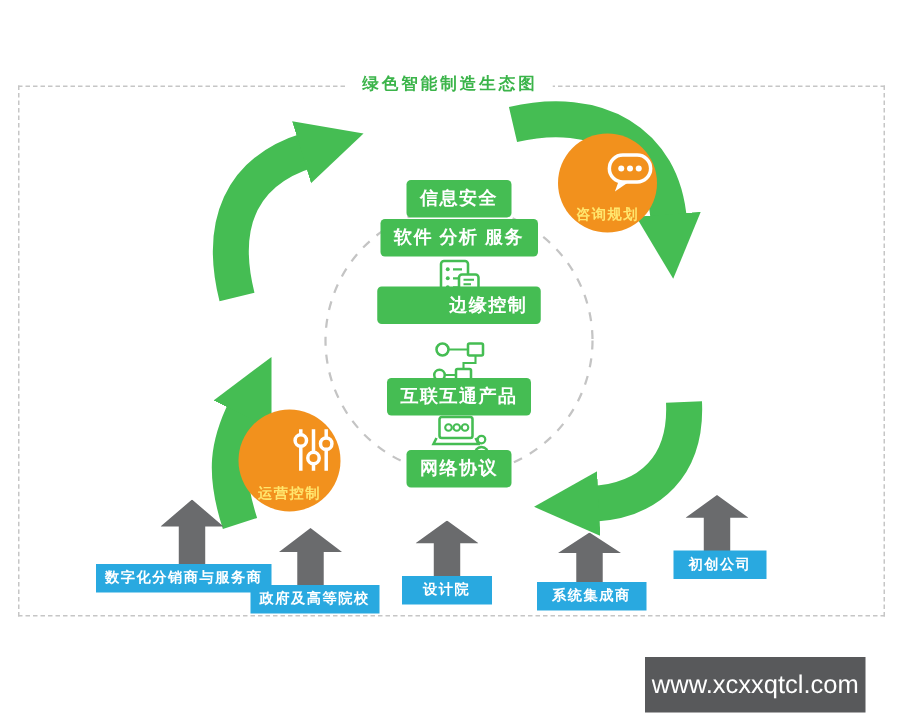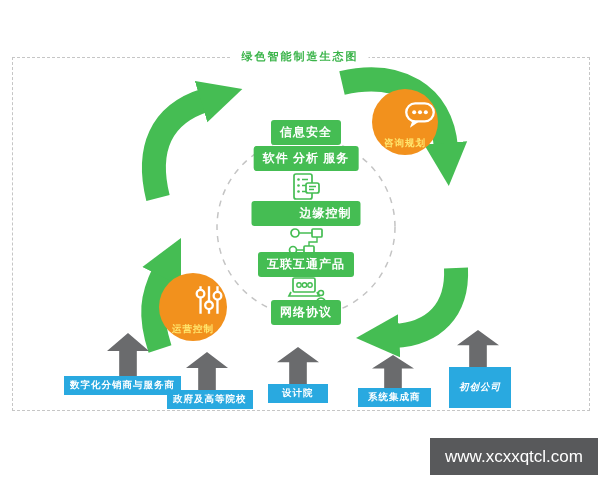--- a/index.html
+++ b/index.html
@@ -1,21 +1,21 @@
 <!DOCTYPE html>
 <html><head>
 <meta charset="utf-8">
 <style>
   html,body{margin:0;padding:0;background:#fff;}
   .stage{position:relative;width:600px;height:480px;background:#ffffff;overflow:hidden;
          font-family:"Liberation Sans","DejaVu Sans",sans-serif;}
   .badge{position:absolute;background:#58595b;color:#fff;font-size:17px;
          display:flex;align-items:center;}
   .badge.top{left:10px;top:9px;width:128px;height:32px;padding-left:13px;}
-  .badge.bottom{left:430px;top:438px;width:168px;height:37px;justify-content:center;}
+  .badge.bottom{left:430px;top:438px;width:147px;height:37px;justify-content:center;}
   .frame{position:absolute;left:12px;top:57px;width:576px;height:352px;
          border:1px dashed #c6c6c6;}
   .title{position:absolute;left:300px;top:56px;transform:translate(-50%,-50%);
          background:#fff;padding:0 10px;color:#3bb44a;font-size:11px;font-weight:bold;
          letter-spacing:2px;white-space:nowrap;}
   .layer{position:absolute;left:0;top:0;}
   .node{position:absolute;border-radius:50%;background:#f2911d;
         display:flex;flex-direction:column;align-items:flex-end;justify-content:flex-start;}
   .node svg{margin-top:9px;}
   .nlabel{position:absolute;bottom:5px;width:100%;text-align:center;
@@ -81,21 +81,21 @@
   <svg class="coreicon" style="top:172px;" width="42" height="30" viewBox="0 0 42 30">
     <rect x="9" y="2" width="18" height="25" rx="2" fill="#fff" stroke="#45bd53" stroke-width="1.7"></rect>
     <circle cx="13.5" cy="7.5" r="1.3" fill="#45bd53"></circle>
     <circle cx="13.5" cy="13.5" r="1.3" fill="#45bd53"></circle>
     <circle cx="13.5" cy="19.5" r="1.3" fill="#45bd53"></circle>
     <path d="M17,7.5 h6 M17,13.5 h6 M17,19.5 h6" stroke="#45bd53" stroke-width="1.5"></path>
     <rect x="21" y="11" width="13" height="10" rx="2" fill="#fff" stroke="#45bd53" stroke-width="1.7"></rect>
     <path d="M24,14.5 h7 M24,17.5 h5" stroke="#45bd53" stroke-width="1.4"></path>
   </svg>
 
-  <div class="pill" style="top:201px;padding-left:48px;">边缘控制</div>
+  <div class="pill" style="top:191px;padding-left:48px;">边缘控制</div>
 
   <svg class="coreicon" style="top:226px;" width="42" height="30" viewBox="0 0 42 30">
     <circle cx="10" cy="7" r="4" fill="none" stroke="#45bd53" stroke-width="1.7"></circle>
     <rect x="27" y="3" width="10" height="8" rx="1" fill="none" stroke="#45bd53" stroke-width="1.7"></rect>
     <rect x="19" y="20" width="10" height="8" rx="1" fill="none" stroke="#45bd53" stroke-width="1.7"></rect>
     <circle cx="8" cy="24" r="3.5" fill="none" stroke="#45bd53" stroke-width="1.7"></circle>
     <path d="M14,7 H27 M32,11 V16 H24 V20 M11.5,24 H19" fill="none" stroke="#45bd53" stroke-width="1.4"></path>
   </svg>
 
   <div class="pill" style="top:252px;">互联互通产品</div>
@@ -115,17 +115,17 @@
   <div class="uparrow" style="left:107px;top:333px;width:42px;height:45px;"></div>
   <div class="uparrow" style="left:186px;top:352px;width:42px;height:40px;"></div>
   <div class="uparrow" style="left:277px;top:347px;width:42px;height:38px;"></div>
   <div class="uparrow" style="left:372px;top:355px;width:42px;height:34px;"></div>
   <div class="uparrow" style="left:457px;top:330px;width:42px;height:38px;"></div>
 
   <div class="inlabel" style="left:64px;top:376px;">数字化分销商与服务商</div>
   <div class="inlabel" style="left:167px;top:390px;">政府及高等院校</div>
   <div class="inlabel" style="left:268px;top:384px;padding:3px 14px;">设计院</div>
   <div class="inlabel" style="left:358px;top:388px;padding:3px 10px;">系统集成商</div>
-  <div class="inlabel" style="left:449px;top:367px;padding:14px 10px;font-style:italic;">初创公司</div>
+  <div class="inlabel" style="left:449px;top:367px;padding:3px 10px;">初创公司</div>
 
   <div class="badge bottom">www.xcxxqtcl.com</div>
 
 </div>
 
 </body></html>

